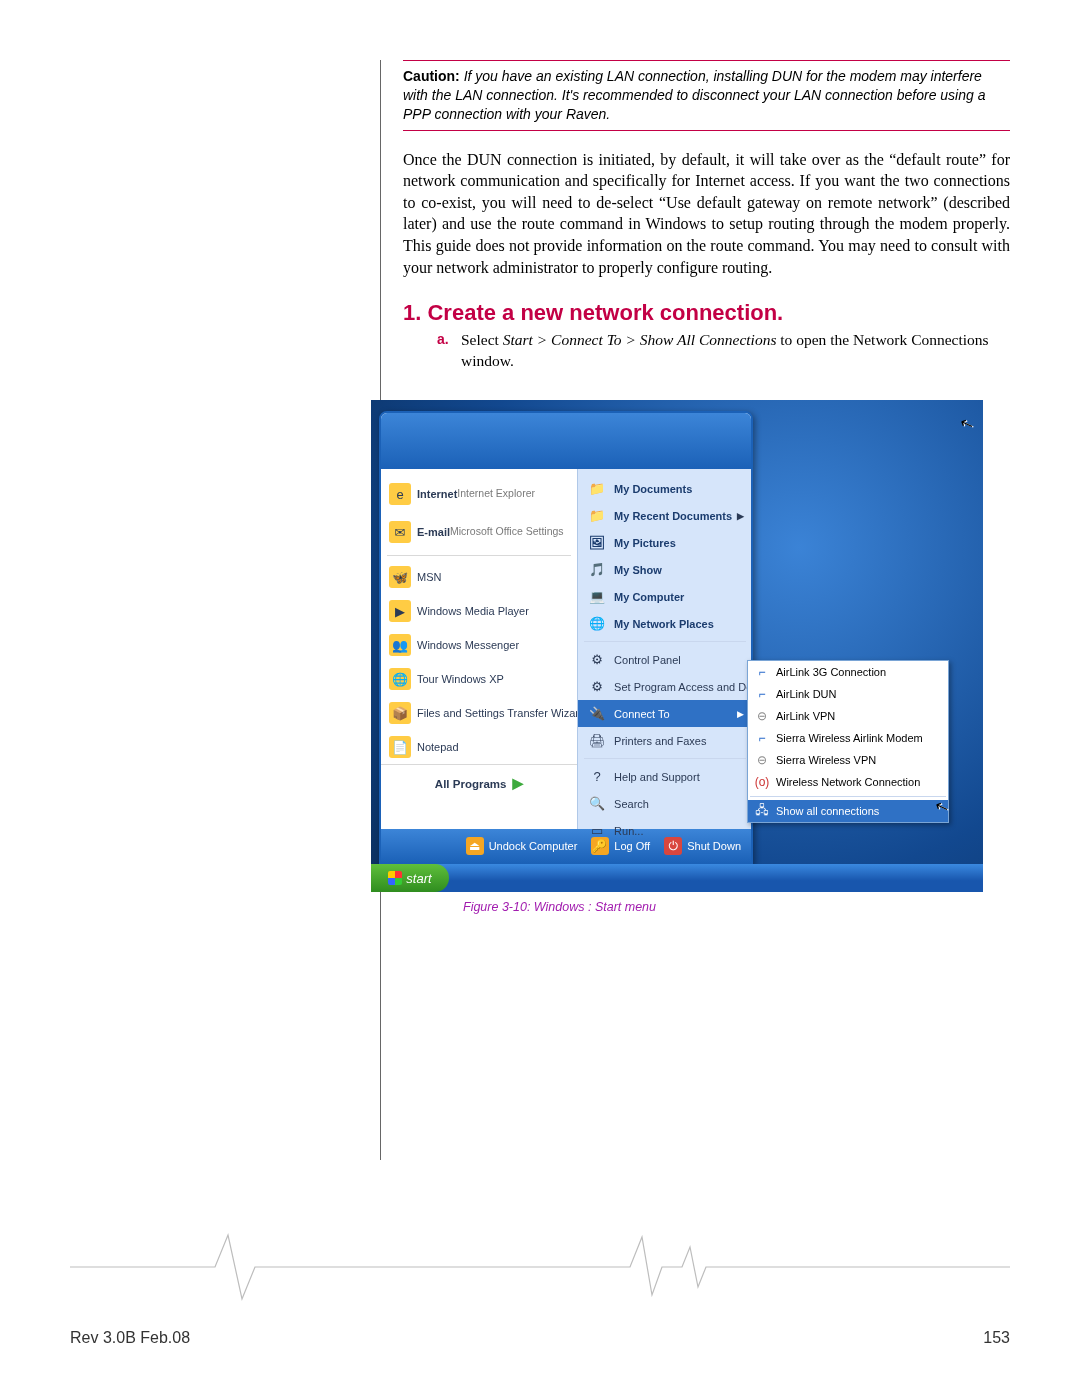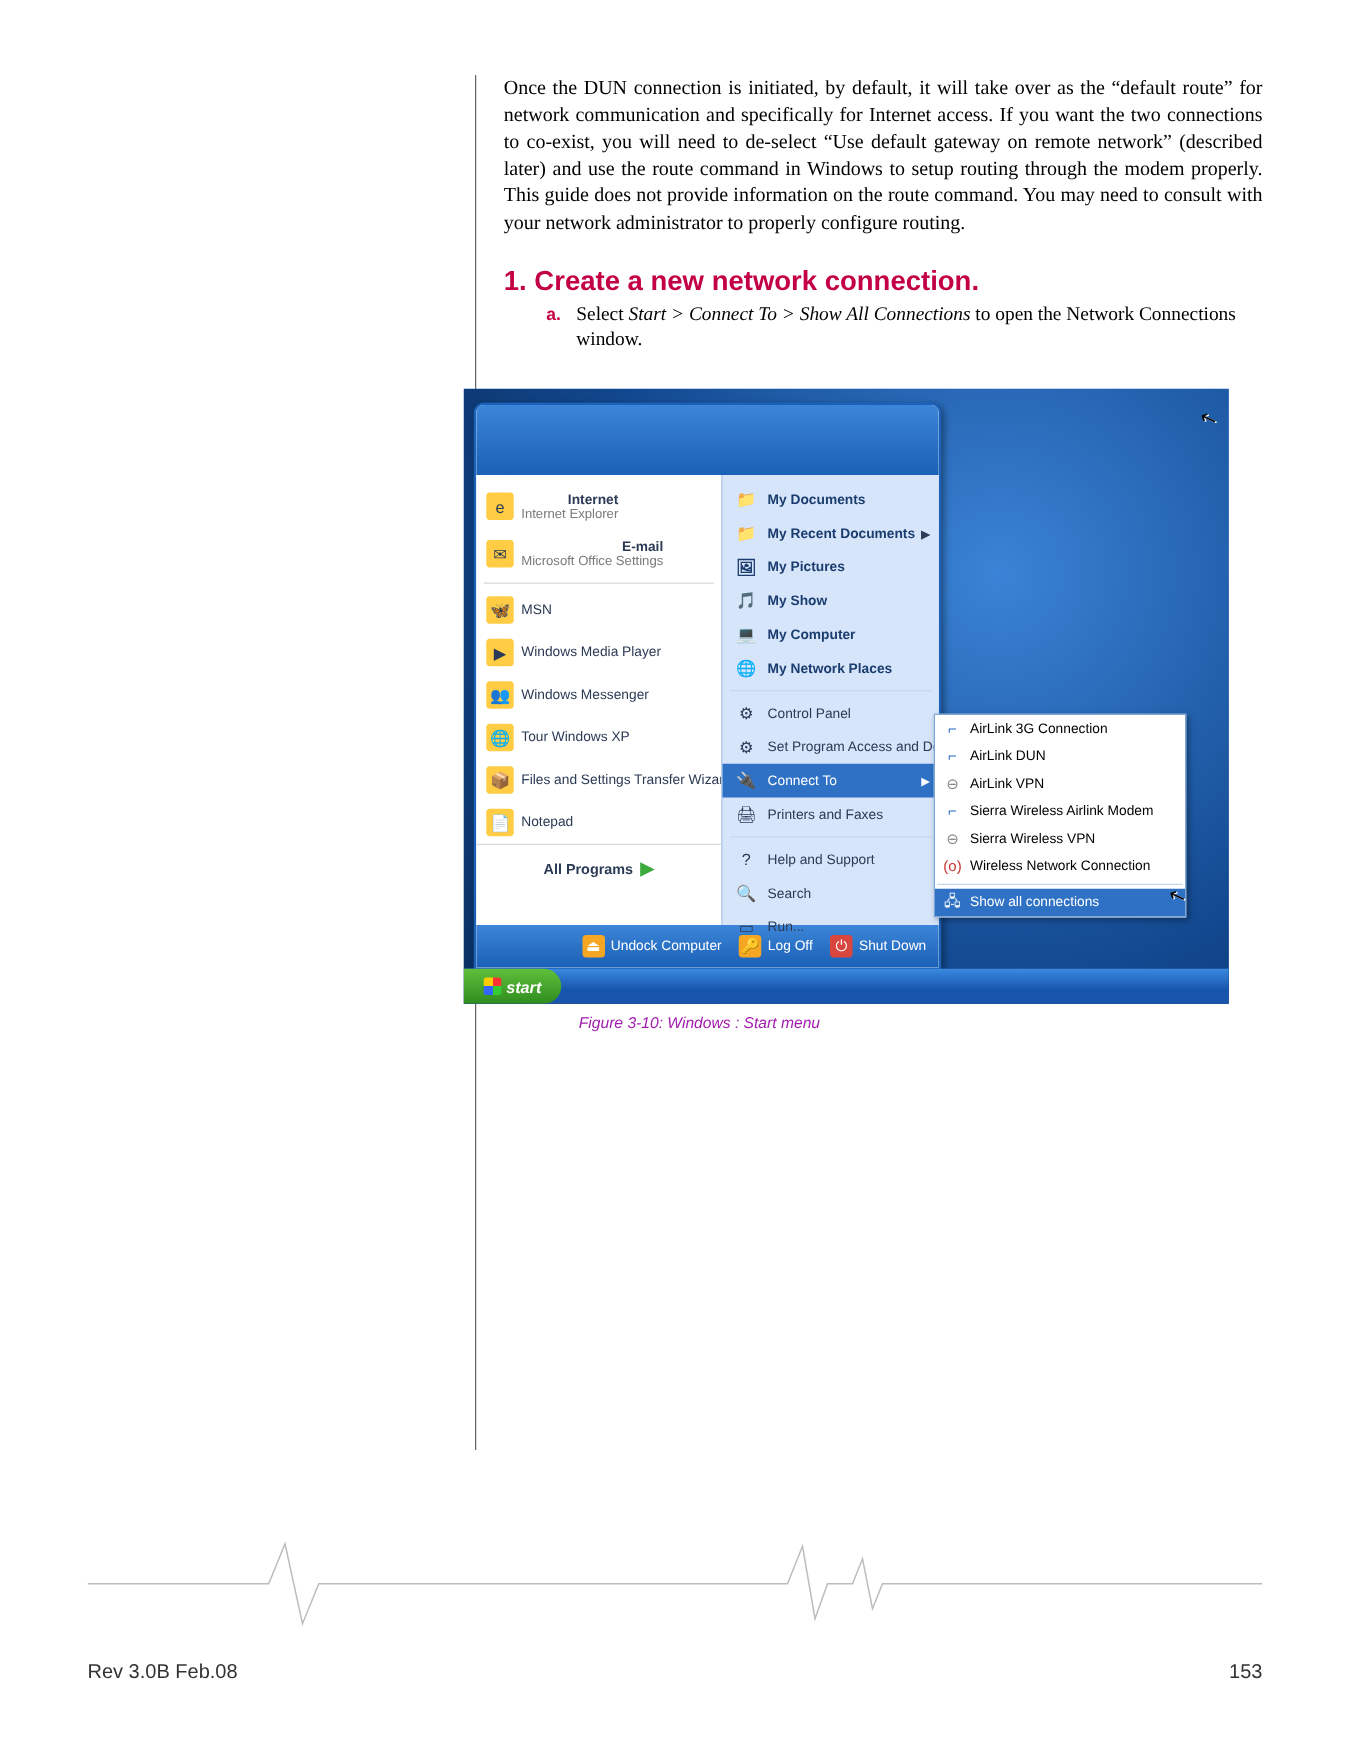--- a/index.html
+++ b/index.html
@@ -142,21 +142,21 @@
     display: flex;
     align-items: center;
     height: 34px;
     padding: 0 8px;
     font-size: 11px;
     font-family: Tahoma, Arial, sans-serif;
     color: #2b3a55;
     white-space: nowrap;
   }
   .sm-item.two-line { height: 38px; flex-wrap: nowrap; }
-  .sm-item .texts { display:flex; flex-direction:column; line-height:1.1;text-align:right;}
+  .sm-item .texts { display:flex; flex-direction:row; line-height:1.1;}
   .sm-item .title { font-weight: bold; color:#2b3a55; }
   .sm-item .sub { color:#7a7a7a; font-size:10.5px; }
   .sm-icon {
     width: 22px; height: 22px; margin-right: 6px;
     border-radius: 3px;
     flex: 0 0 22px;
     background: #ffcc44;
     display:flex; align-items:center; justify-content:center;
     font-size: 13px;
   }
@@ -189,21 +189,21 @@
   .taskbar {
     position:absolute; left:0; right:0; bottom:0; height:28px;
     background: linear-gradient(180deg,#3a89e0,#1856ad 60%, #1856ad);
   }
   .start-btn {
     position:absolute; left:0; bottom:0; height:28px; width:78px;
     background: linear-gradient(180deg,#5fbf3b,#2f8d1f);
     border-radius: 0 14px 14px 0;
     display:flex; align-items:center; justify-content:center;
     color:#fff; font-family: Tahoma, Arial, sans-serif; font-size:13px;
-    font-style: italic; font-weight:bold; gap:4px;
+    font-style: italic; font-weight:normal; gap:4px;
   }
   .start-flag {
     width:14px; height:14px;
     background:
      conic-gradient(#f33 0 25%, #3c3 0 50%, #36f 0 75%, #fc0 0 100%);
     border-radius:2px;
   }
   .flyout {
     position:absolute;
     left: 376px;
@@ -251,20 +251,24 @@
   .waveform svg { width:100%; height:100%; }
 </style>
 </head>
 <body>
 
 <div class="page">
 
   <div class="body-row">
     <div class="left-gutter"></div>
     <div class="content">
+      <div class="caution-box">
+        <span class="caution-label">Caution:</span>
+        <span class="caution-body">If you have an existing LAN connection, installing DUN for the modem may interfere with the LAN connection. It's recommended to disconnect your LAN connection before using a PPP connection with your Raven.</span>
+      </div>
 
       <div class="body-text">Once the DUN connection is initiated, by default, it will take over as the “default route” for network communication and specifically for Internet access. If you want the two connections to co-exist, you will need to de-select “Use default gateway on remote network” (described later) and use the route command in Windows to setup routing through the modem properly. This guide does not provide information on the route command. You may need to consult with your network administrator to properly configure routing.</div>
 
       <div class="section-heading">
         <span>1.</span>
         <span>Create a new network connection.</span>
       </div>
 
       <div class="step-row">
         <div class="step-letter">a.</div>

